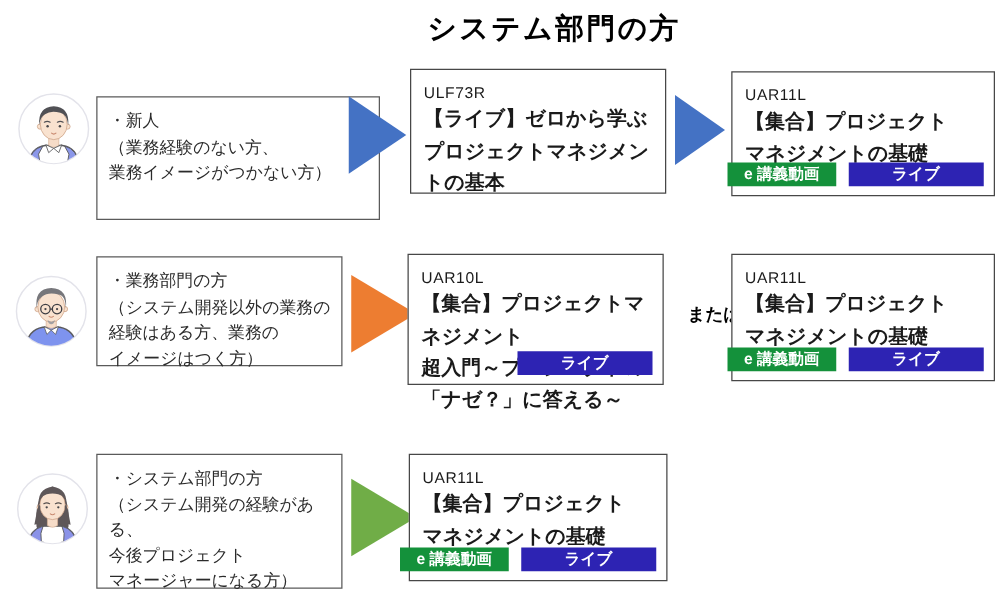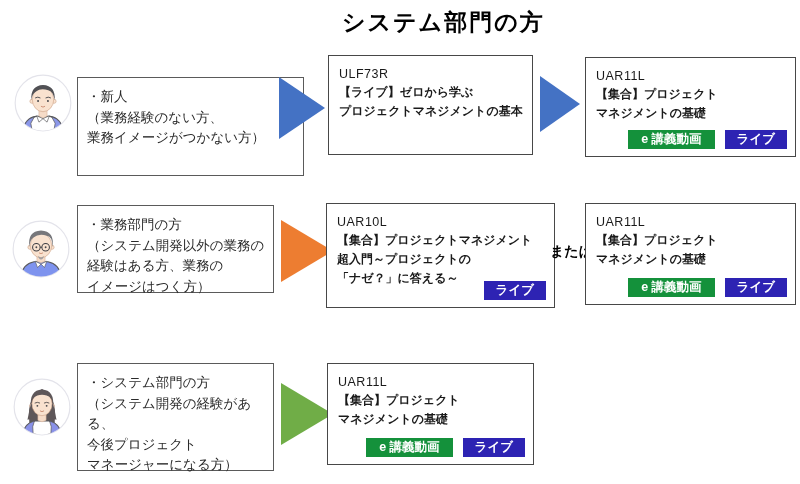--- a/index.html
+++ b/index.html
@@ -49,44 +49,44 @@
     border:1.5px solid #474747;
     padding:11px 8px 6px 10px;
   }
   .course-code{
     font-size:12.5px;
     font-weight:normal;
     letter-spacing:.5px;
     margin-bottom:2px;
   }
   .course-title{
-    font-size:12px;
+    font-size:16px;
     font-weight:bold;
     line-height:1.6;
     white-space:pre-line;
   }
   .c-1{left:328px;top:55px;width:205px;height:100px;}
   .c-2{left:585px;top:57px;width:211px;height:100px;}
-  .c-3{left:326px;top:203px;width:229px;height:105px;}
+  .c-3{left:326px;top:203px;width:205px;height:105px;}
   .c-4{left:585px;top:203px;width:211px;height:102px;}
   .c-5{left:327px;top:363px;width:207px;height:102px;}
 
   .badges{
     position:absolute;
     right:8px;bottom:7px;
     display:flex;gap:10px;
   }
   .badge{
     height:19px;line-height:19px;
     padding:0 13px;
     font-size:12.5px;font-weight:bold;
     color:#fff;white-space:nowrap;
   }
   .badge-green{background:var(--badge-green,#14913B);}
-  .badge-blue{background:var(--badge-blue,#2D23B3);padding:0 12px;}
+  .badge-blue{background:var(--badge-blue,#2D23B3);padding:0 35px;}
 
   .arrow{
     position:absolute;width:0;height:0;
     border-style:solid;border-color:transparent;
   }
   .arrow-r1a{left:279px;top:77px;border-width:31px 0 31px 46px;border-left-color:var(--arrow-blue,#4472C4);}
   .arrow-r1b{left:540px;top:76px;border-width:28px 0 28px 40px;border-left-color:var(--arrow-blue,#4472C4);}
   .arrow-r2 {left:281px;top:220px;border-width:31px 0 31px 52px;border-left-color:var(--arrow-orange,#ED7D31);}
   .arrow-r3 {left:281px;top:383px;border-width:31px 0 31px 52px;border-left-color:var(--arrow-green,#70AD47);}
 

